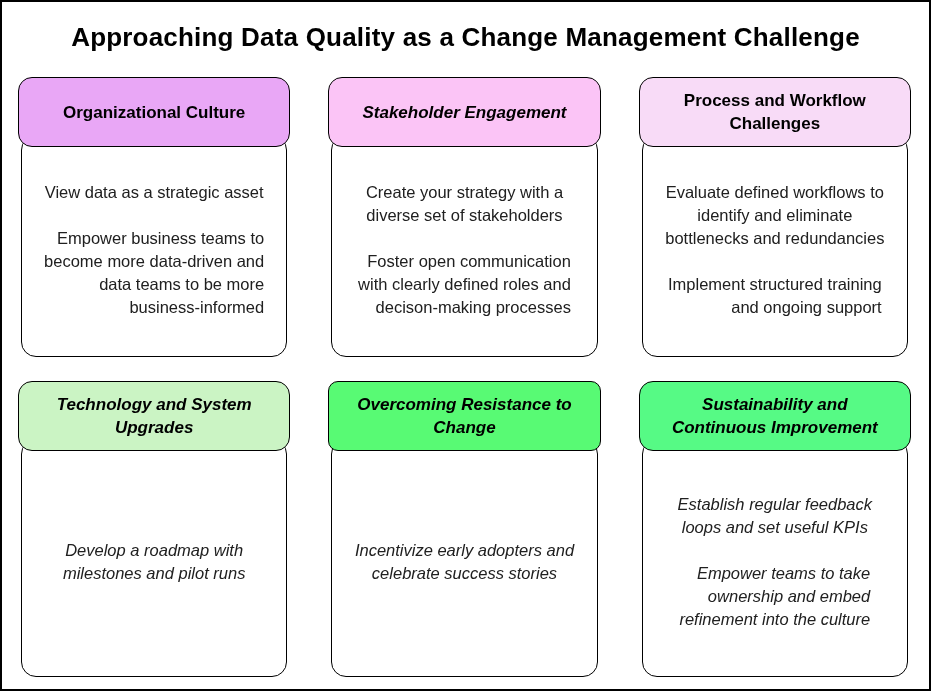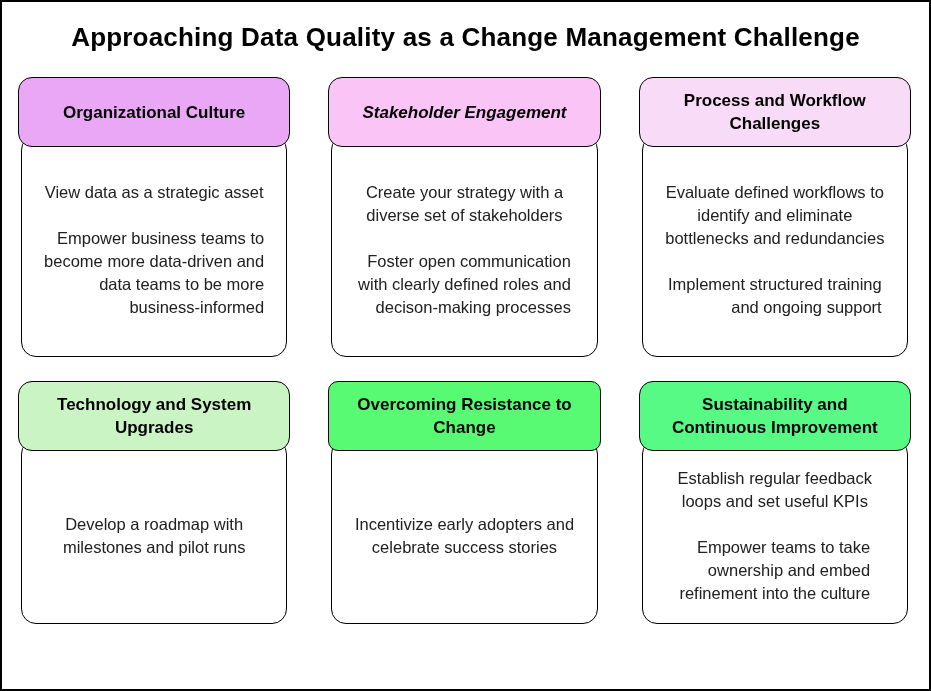--- a/index.html
+++ b/index.html
@@ -22,21 +22,21 @@
   }
   .grid {
     margin: 24px 18px 0 16px;
     display: grid;
     grid-template-columns: 1fr 1fr 1fr;
     column-gap: 38px;
     row-gap: 40px;
   }
   .card { display: flex; flex-direction: column; position: relative; }
   .row1 .card { height: 280px; }
-  .row2 .card { height: 243px; }
+  .row2 .card { height: 296px; font-style: italic; }
   .card-header {
     position: relative;
     z-index: 2;
     box-sizing: border-box;
     height: 70px;
     border: 1.5px solid #000000;
     border-radius: 14px;
     display: flex;
     align-items: center;
     justify-content: center;

